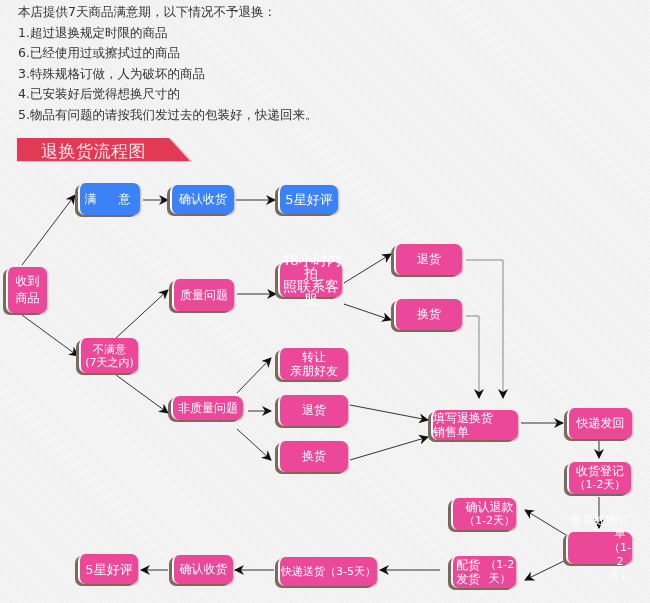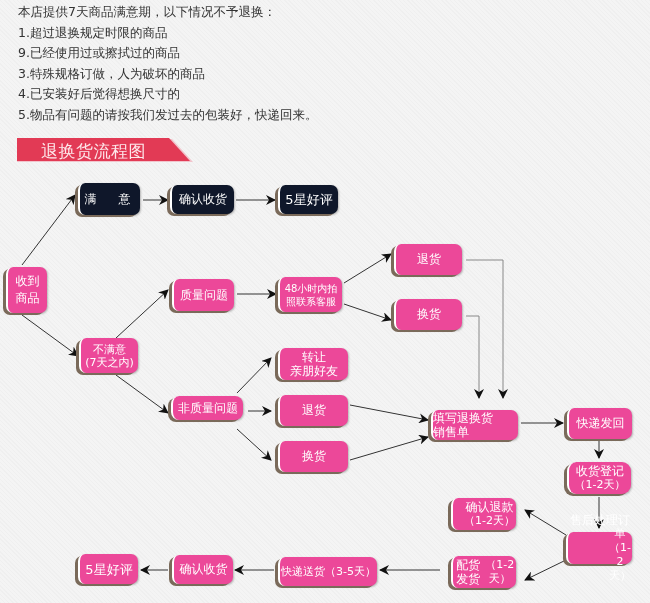--- a/index.html
+++ b/index.html
@@ -12,31 +12,31 @@
   .banner{position:absolute;left:17px;top:138px;width:176px;height:25px;}
   .banner svg{position:absolute;left:0;top:0;}
   .banner span{position:absolute;left:24px;top:2px;font-size:17px;color:#fde7ea;letter-spacing:0.5px;}
   svg.lines{position:absolute;left:0;top:0;}
   .node{position:absolute;box-sizing:border-box;border-radius:7px;color:#fff;
     display:flex;align-items:center;justify-content:center;text-align:center;
     font-size:12px;line-height:15px;
     border-left:2px solid #fff;
     box-shadow:-3px 2px 0 #7a6a5a, 1px 1px 2px rgba(0,0,0,0.25);}
   .orange{background:#ec4899;}
-  .green{background:#0f172a;}
+  .green{background:#3b82f6;}
   .small{font-size:10.5px;line-height:13px;}
   .wide{letter-spacing:5px;}
 </style>
 </head>
 <body>
 
 <div class="intro">
   <div>本店提供7天商品满意期，以下情况不予退换：</div>
   <div>1.超过退换规定时限的商品</div>
-  <div>9.已经使用过或擦拭过的商品</div>
+  <div>6.已经使用过或擦拭过的商品</div>
   <div>3.特殊规格订做，人为破坏的商品</div>
   <div>4.已安装好后觉得想换尺寸的</div>
   <div>5.物品有问题的请按我们发过去的包装好，快递回来。</div>
 </div>
 
 <div class="banner">
   <svg width="180" height="27">
     <polygon points="0,1 155,1 176,24 0,24" fill="#f2c4cc"></polygon>
     <polygon points="0,0 152,0 173,23 0,23" fill="#e23a55"></polygon>
   </svg>
@@ -97,21 +97,21 @@
 </div>
 
 <div class="node orange small" style="left:79px;top:338px;width:59px;height:35px;flex-direction:column;font-size:11px;line-height:13px;">
   <span>不满意</span>
   <span>(7天之内)</span>
 </div>
 
 <div class="node orange" style="left:172px;top:279px;width:62px;height:32px;">
   <span>质量问题</span>
 </div>
-<div class="node orange small" style="left:278px;top:277px;width:64px;height:35px;flex-direction:column;font-size:10px;line-height:13px;">
+<div class="node orange small" style="left:278px;top:262px;width:64px;height:35px;flex-direction:column;font-size:14px;line-height:13px;">
   <span>48小时内拍</span>
   <span>照联系客服</span>
 </div>
 <div class="node orange" style="left:394px;top:244px;width:68px;height:31px;">
   <span>退货</span>
 </div>
 <div class="node orange" style="left:394px;top:299px;width:68px;height:31px;">
   <span>换货</span>
 </div>
 
@@ -129,21 +129,21 @@
   <span>换货</span>
 </div>
 
 <div class="node orange" style="left:431px;top:410px;width:87px;height:30px;flex-direction:column;align-items:flex-start;line-height:14px;">
   <span>填写退换货</span>
   <span>销售单</span>
 </div>
 <div class="node orange" style="left:567px;top:408px;width:65px;height:31px;">
   <span>快递发回</span>
 </div>
-<div class="node orange" style="left:567px;top:462px;width:64px;height:32px;flex-direction:column;line-height:14px;border-radius:9px;">
+<div class="node orange" style="left:567px;top:462px;width:64px;height:32px;flex-direction:column;line-height:14px;">
   <span>收货登记</span>
   <span style="font-size:11px;">（1-2天）</span>
 </div>
 <div class="node orange" style="left:566px;top:532px;width:66px;height:32px;flex-direction:column;line-height:14px;">
   <span>售后处理订</span>
   <span style="font-size:11px;margin-left:40px;">单（1-2天）</span>
 </div>
 <div class="node orange" style="left:451px;top:498px;width:65px;height:32px;flex-direction:column;line-height:14px;padding-left:10px;">
   <span>确认退款</span>
   <span style="font-size:11px;">（1-2天）</span>

